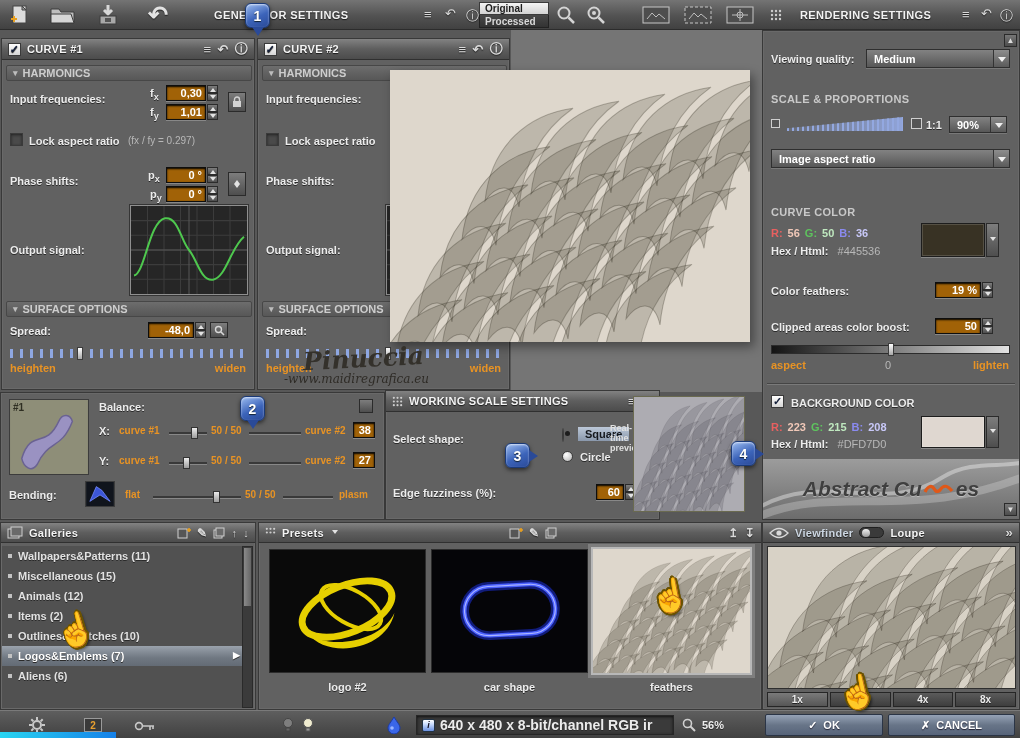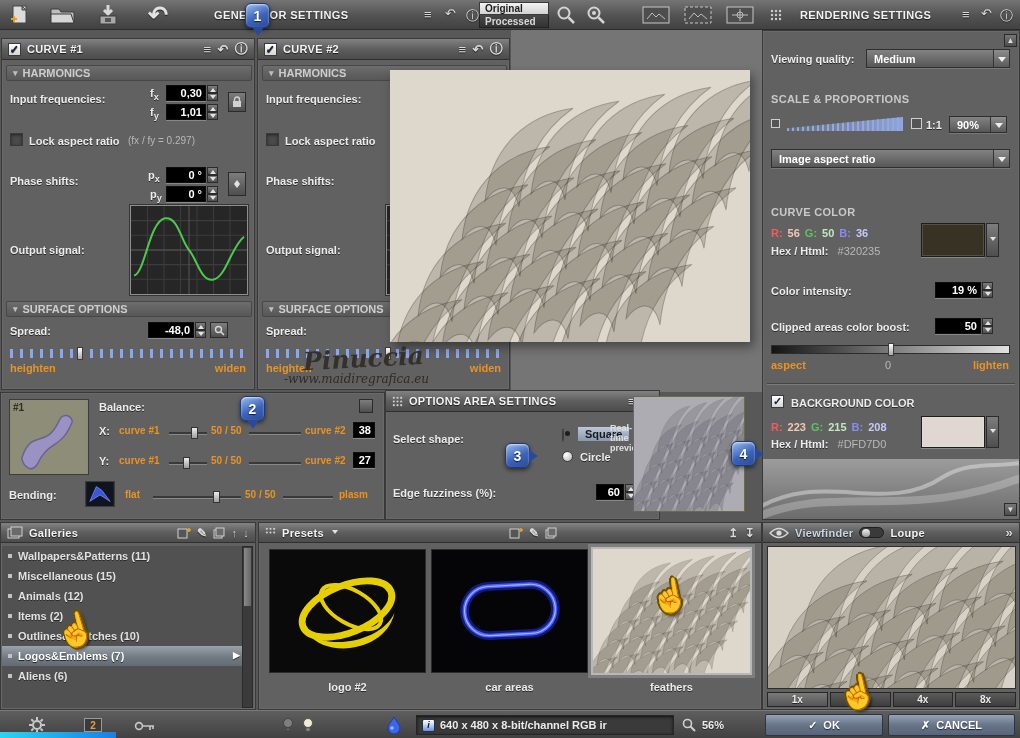--- a/index.html
+++ b/index.html
@@ -22,21 +22,21 @@
          font-weight:bold;letter-spacing:.3px;color:#f4f4f4;text-shadow:0 1px 1px #1a1a1a}
   .sp{flex:1}
   .sect{position:absolute;height:16px;display:flex;align-items:center;gap:5px;padding:0 6px;
         background:linear-gradient(#6d6d6d,#575757);border:1px solid #474747;border-radius:2px;
         color:#cdcdcd;font-weight:bold;white-space:nowrap}
   .chev{font-size:9px;color:#bdbdbd}
   .check{width:13px;height:13px;border:1px solid #3a3a3a;background:linear-gradient(#fefefe,#d6d6d6);
          display:inline-flex;align-items:center;justify-content:center;flex:none}
   .check.on::after{content:"✓";color:#15203a;font-weight:bold;font-size:11px;line-height:1}
   .check.off{background:#4a4a4a;box-shadow:inset 0 1px 3px #222}
-  .vbox{background:#000000;border:1px solid #0e0e0e;box-shadow:inset 0 1px 2px #000,0 1px 0 rgba(255,255,255,.25);
+  .vbox{background:#a16207;border:1px solid #0e0e0e;box-shadow:inset 0 1px 2px #000,0 1px 0 rgba(255,255,255,.25);
         color:#fff;font-weight:bold;display:flex;align-items:center;justify-content:flex-end;padding:0 3px;white-space:nowrap}
   .spin{display:flex;flex-direction:column;width:11px}
   .spin b{flex:1;background:linear-gradient(#7d7d7d,#4e4e4e);border:1px solid #2b2b2b;
           display:flex;align-items:center;justify-content:center}
   .tu{width:0;height:0;border:3px solid transparent;border-bottom:4px solid #e3e3e3;margin-top:-2px}
   .td{width:0;height:0;border:3px solid transparent;border-top:4px solid #e3e3e3;margin-bottom:-2px}
   .mbtn{background:linear-gradient(#7d7d7d,#4e4e4e);border:1px solid #2b2b2b;display:inline-flex;
         align-items:center;justify-content:center}
   .dd{background:linear-gradient(#828282,#575757);border:1px solid #2f2f2f;display:flex;align-items:center;
       color:#fff;font-weight:bold;padding:0 0 0 7px;white-space:nowrap;box-shadow:0 1px 0 rgba(255,255,255,.15)}
@@ -394,23 +394,23 @@
         <span class="gv">50</span>
       <span class="bb">B:</span>
         <span class="bv">36</span>
     </div>
     <div class="abs swatch" style="left:158px;top:192px;width:64px;height:34px;background:#383224"></div>
     <span class="abs mbtn" style="left:223px;top:192px;width:13px;height:34px">
         <i class="td" style="margin:0"></i>
       </span>
     <div class="abs nw" style="left:8px;top:214px">
       <span class="lbl">Hex / Html:</span>
-      <span class="muted" style="margin-left:6px">#320235</span>
-    </div>
-    <div class="abs lbl" style="left:8px;top:254px">Color intensity:</div>
+      <span class="muted" style="margin-left:6px">#445536</span>
+    </div>
+    <div class="abs lbl" style="left:8px;top:254px">Color feathers:</div>
     <div class="vbox abs" style="left:172px;top:251px;width:46px;height:16px">19 %</div>
     <div class="spin abs" style="left:219px;top:251px;height:16px">
         <b>
           <i class="tu"></i>
         </b>
         <b>
           <i class="td"></i>
         </b>
       </div>
     <div class="abs lbl" style="left:8px;top:290px">Clipped areas color boost:</div>
@@ -446,20 +446,27 @@
       </span>
     <div class="abs nw" style="left:8px;top:407px">
       <span class="lbl">Hex / Html:</span>
       <span class="muted" style="margin-left:6px">#DFD7D0</span>
     </div>
     <div class="abs" style="left:0;top:428px;width:256px;height:60px;background:linear-gradient(#9c9c9c,#6c6c6c);overflow:hidden">
       <svg width="256" height="60" viewBox="0 0 256 60" style="position:absolute;left:0;top:0">
         <path d="M-10,52 C60,8 120,58 180,18 C210,0 240,10 266,2" stroke="rgba(235,235,235,.45)" stroke-width="4" fill="none"></path>
         <path d="M-10,60 C70,22 150,66 270,14" stroke="rgba(215,215,215,.35)" stroke-width="8" fill="none"></path>
       </svg>
+      <div class="abs" style="left:0;top:18px;width:100%;display:flex;align-items:center;justify-content:center;gap:1px;font-size:21px;font-weight:bold;font-style:italic;color:#3f3f3f;text-shadow:0 1px 0 rgba(255,255,255,.35)">
+        <span>Abstract Cu</span>
+        <svg width="32" height="18" viewBox="0 0 32 18">
+            <path d="M2,12 Q7,2 12,10 Q14,13 17,10 Q22,2 29,11" stroke="#e05818" stroke-width="3.2" fill="none"></path>
+          </svg>
+        <span>es</span>
+      </div>
     </div>
     <span class="abs scrA" style="right:2px;top:3px">▲</span>
     <span class="abs scrA" style="right:2px;top:472px">▼</span>
   </div>
 
   <div class="panel" style="left:0;top:392px;width:385px;height:128px">
     <div class="abs" style="left:8px;top:6px;width:80px;height:76px;border:1px solid #3c3c3c">
       <svg viewBox="0 0 80 76" width="78" height="74" style="display:block">
         <rect width="80" height="76" fill="#8e8e78"></rect>
         <path d="M12,60 C22,28 36,52 50,22 C54,13 62,15 64,22 C52,52 40,40 28,66 C22,75 14,69 12,60 Z" fill="#9a92c2" stroke="#6a6292" stroke-width="1.5"></path>
@@ -512,21 +519,21 @@
               <circle cx="10" cy="2" r="1.2"></circle>
               <circle cx="2" cy="6" r="1.2"></circle>
               <circle cx="6" cy="6" r="1.2"></circle>
               <circle cx="10" cy="6" r="1.2"></circle>
               <circle cx="2" cy="10" r="1.2"></circle>
               <circle cx="6" cy="10" r="1.2"></circle>
               <circle cx="10" cy="10" r="1.2"></circle>
             </g>
           </svg>
       </span>
-      <span>OPTIONS AREA SETTINGS</span>
+      <span>WORKING SCALE SETTINGS</span>
       <span class="sp"></span>
       <span class="ic">≡</span>
       <span class="ic">↶</span>
     </div>
     <div class="abs lbl" style="left:7px;top:42px">Select shape:</div>
     <span class="abs radio on" style="left:176px;top:38px"></span>
     <div class="abs" style="left:192px;top:36px;padding:1px 7px;background:linear-gradient(#bcc8d8,#8a98ac);color:#15181d;font-weight:bold">Square</div>
     <span class="abs radio" style="left:176px;top:60px"></span>
     <div class="abs lbl" style="left:194px;top:60px">Circle</div>
     <div class="abs" style="left:224px;top:32px;font-size:9px;color:#e0e0e0;font-weight:bold;line-height:10px">
@@ -647,21 +654,21 @@
           <rect x="33" y="36" width="92" height="50" rx="25" fill="none" stroke="#aab4ff" stroke-width="1.2"></rect>
         </g>
       </svg>
     </div>
     <div class="abs" style="left:332px;top:24px;width:161px;height:128px;border:2px solid #b8b8b8;box-shadow:0 0 0 3px #7e7e7e;background:#ded7cc">
       <svg class="art" viewBox="20 10 330 250" preserveAspectRatio="none">
           <use href="#feathers"></use>
         </svg>
     </div>
     <div class="abs lbl" style="left:10px;top:158px;width:157px;text-align:center">logo #2</div>
-    <div class="abs lbl" style="left:172px;top:158px;width:157px;text-align:center">car areas</div>
+    <div class="abs lbl" style="left:172px;top:158px;width:157px;text-align:center">car shape</div>
     <div class="abs lbl" style="left:334px;top:158px;width:157px;text-align:center">feathers</div>
   </div>
 
   <div class="panel" style="left:762px;top:522px;width:258px;height:188px">
     <div class="phead" style="height:20px">
       <span class="ic">
         <svg width="20" height="12" viewBox="0 0 20 12">
             <path d="M1,6 Q10,-3 19,6 Q10,15 1,6 Z" fill="none" stroke="#d8d8d8" stroke-width="1.4"></path>
             <circle cx="10" cy="6" r="2.6" fill="#d8d8d8"></circle>
           </svg>
@@ -716,21 +723,21 @@
         </svg>
     </span>
     <span class="abs ic" style="left:386px;top:5px">
       <svg width="16" height="18" viewBox="0 0 16 18">
           <path d="M8,1 C11,6 14,9 14,12 a6,6 0 1 1 -12,0 C2,9 5,6 8,1 Z" fill="#3a66e8" stroke="#1a3aa8"></path>
           <circle cx="6" cy="12" r="1.8" fill="#9ab4ff"></circle>
         </svg>
     </span>
     <div class="abs" style="left:416px;top:4px;width:258px;height:20px;background:#3a3a3a;border:1px solid #262626;box-shadow:inset 0 1px 3px #111;display:flex;align-items:center;gap:5px;padding:0 5px">
       <span style="width:13px;height:13px;background:linear-gradient(#ffffff,#cfe0ff 35%,#6a90e0);border:1px solid #234;border-radius:2px;color:#112;font-weight:bold;font-size:9px;display:inline-flex;align-items:center;justify-content:center;font-style:italic">i</span>
-      <span class="lbl" style="font-size:11px">640 x 480 x 8-bit/channel RGB ir</span>
+      <span class="lbl" style="font-size:14px">640 x 480 x 8-bit/channel RGB ir</span>
     </div>
     <span class="abs ic" style="left:682px;top:7px">
       <svg width="14" height="14" viewBox="0 0 14 14">
           <circle cx="5.5" cy="5.5" r="4" fill="none" stroke="#d0d0d0" stroke-width="1.6"></circle>
           <path d="M8.5,8.5 L13,13" stroke="#d0d0d0" stroke-width="2"></path>
         </svg>
     </span>
     <span class="abs lbl" style="left:702px;top:8px">56%</span>
     <div class="btn abs" style="left:765px;top:3px;width:118px;height:22px">
       <span>✓</span>

